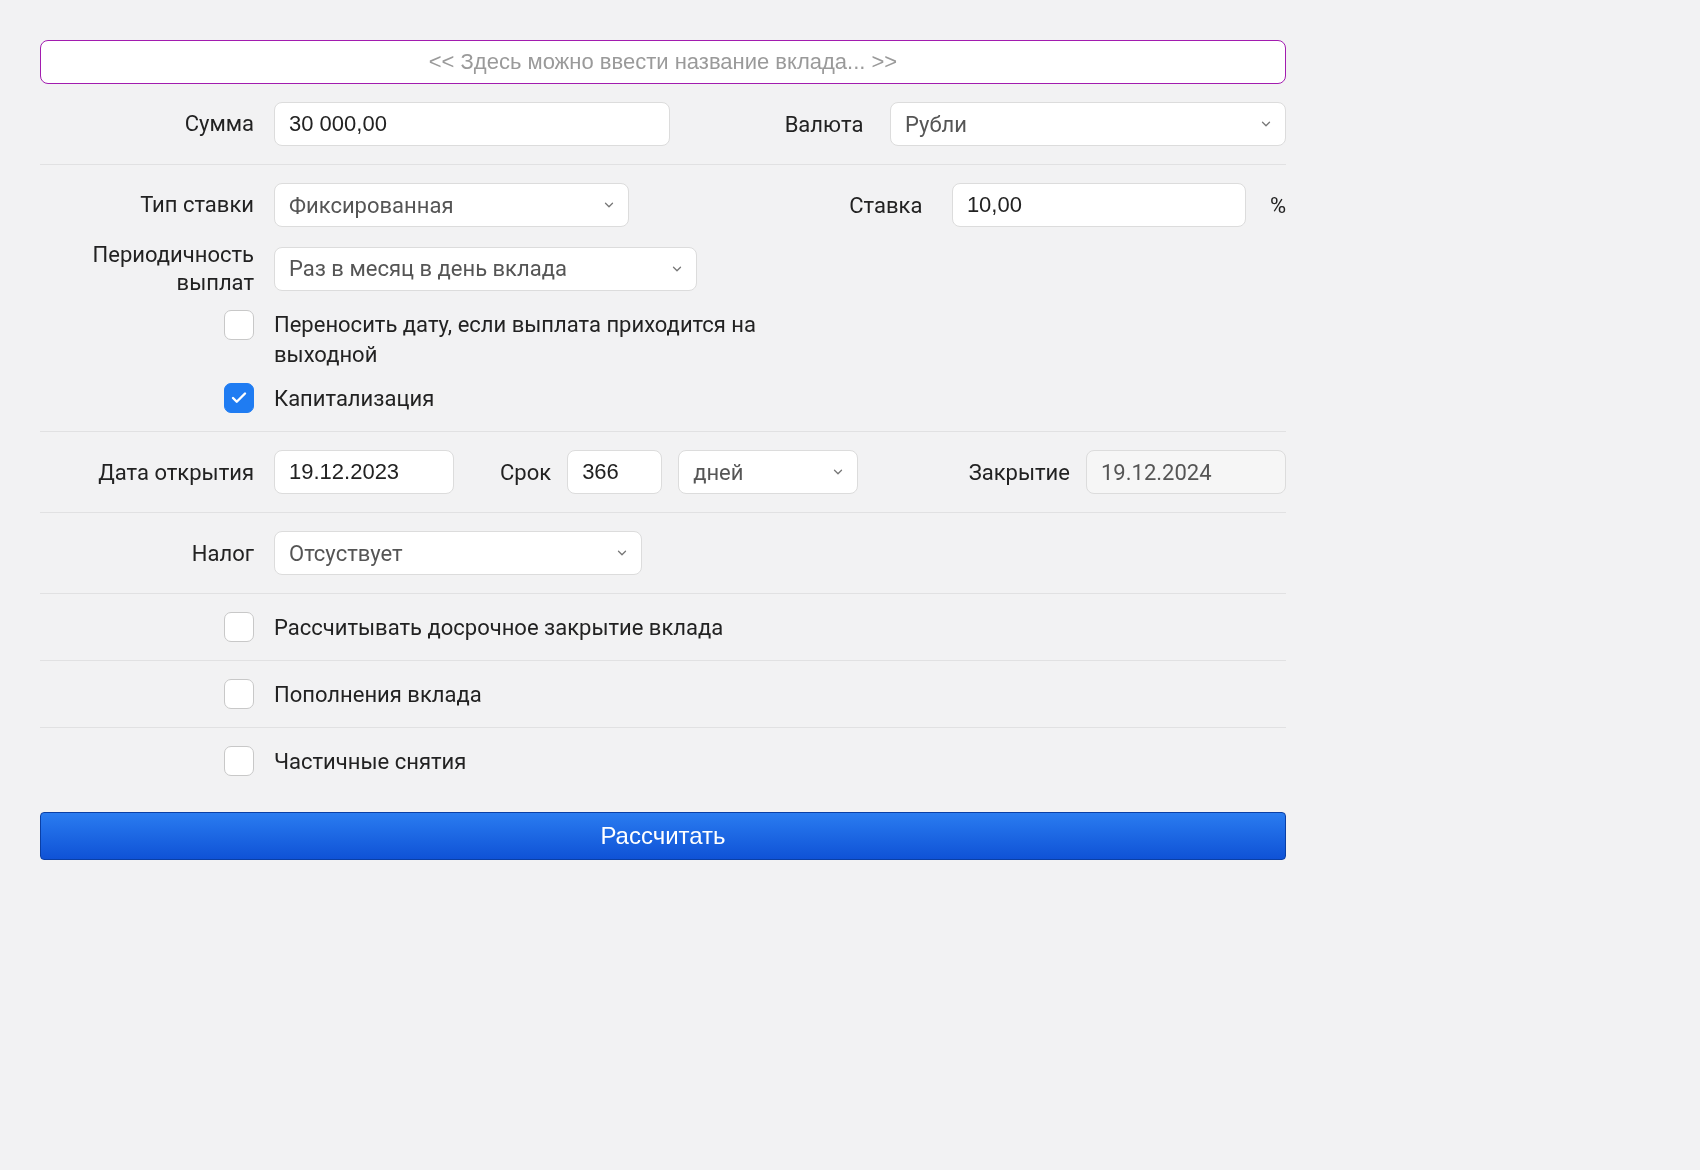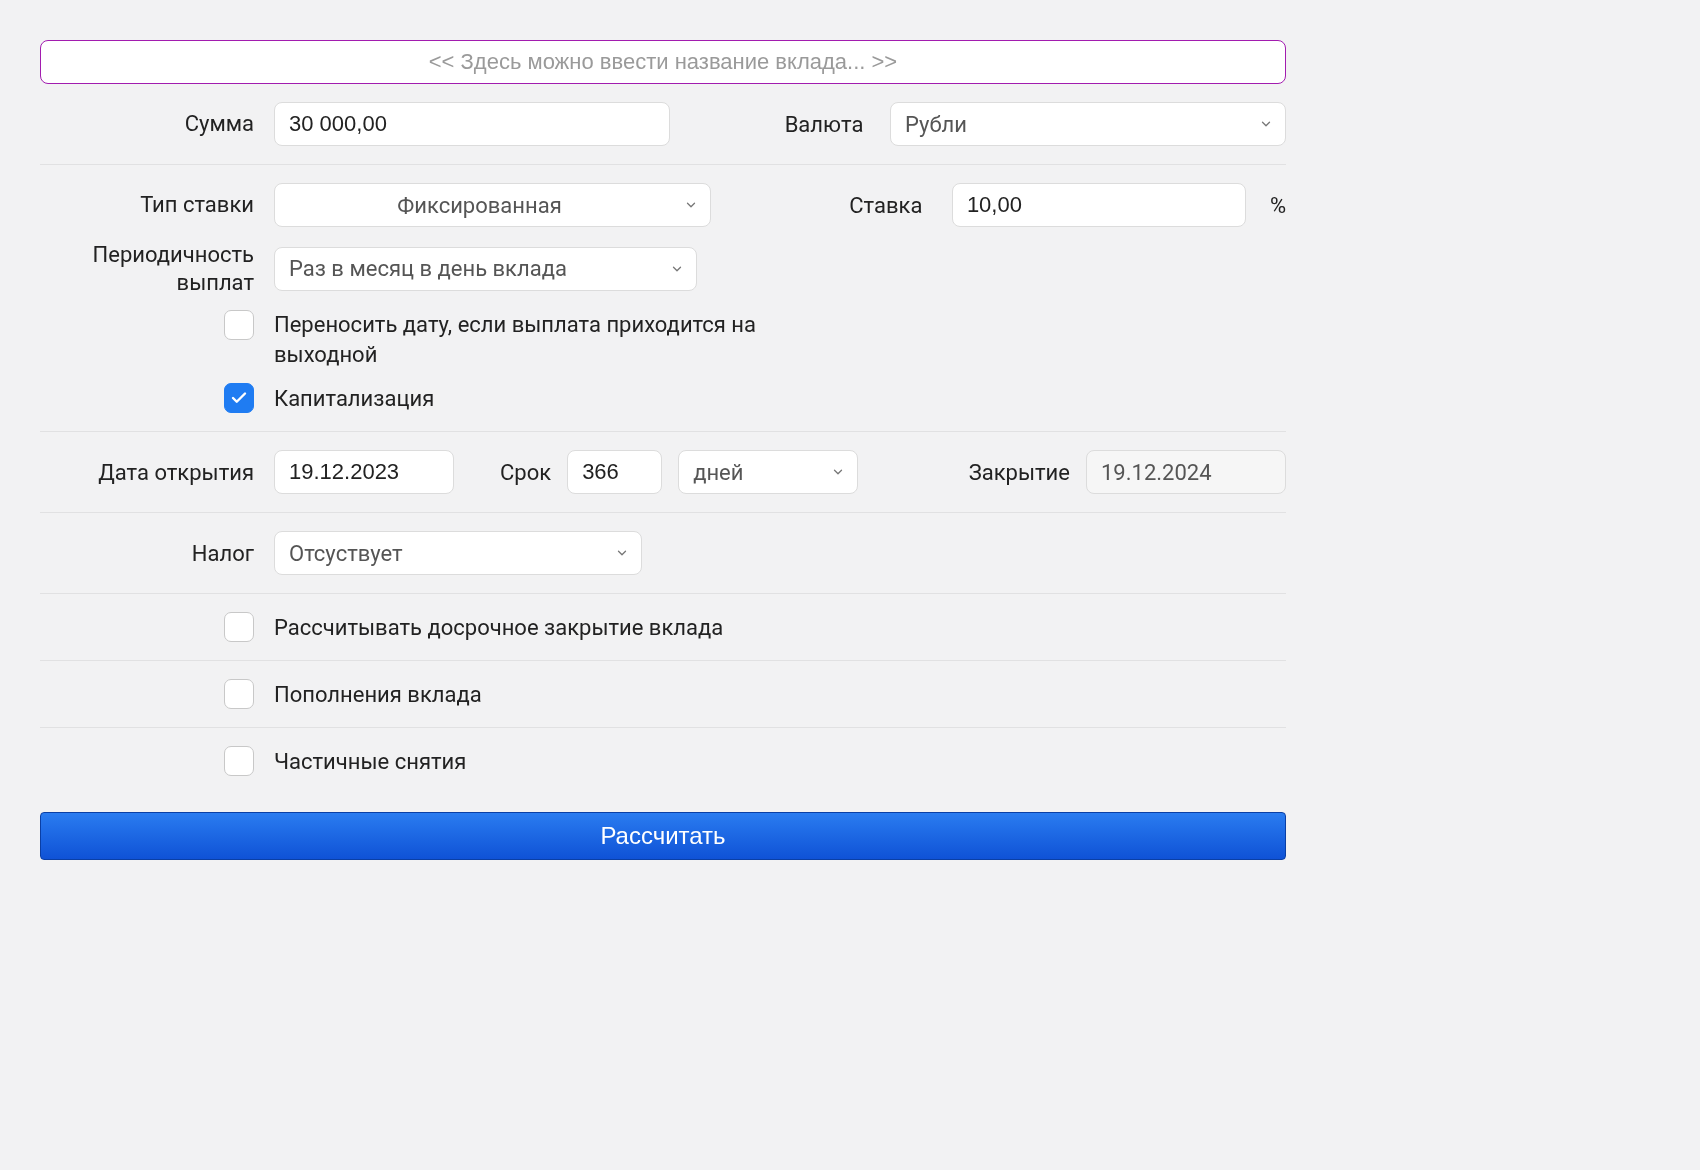--- a/index.html
+++ b/index.html
@@ -84,21 +84,21 @@
     position: absolute;
     right: 12px; top: 50%;
     transform: translateY(-50%);
     width: 14px; height: 14px;
   }
   .chev svg { display:block; }
 
   
   .w-amount { width: 396px; }
   .w-currency { width: 396px; }
-  .w-ratetype { width: 437px; justify-content: center; }
+  .w-ratetype { width: 355px; }
   .w-rate { width: 294px; }
   .w-freq { width: 423px; }
   .w-date { width: 180px; }
   .w-term { width: 95px; }
   .w-termunit { width: 180px; }
   .w-close { width: 200px; }
   .w-tax { width: 368px; }
 
   .mini-label {
     font-size: 22px;

